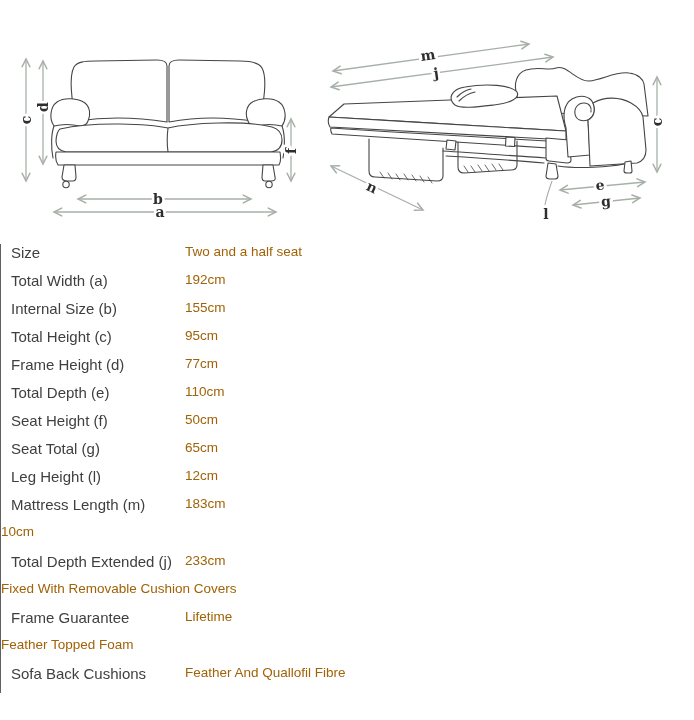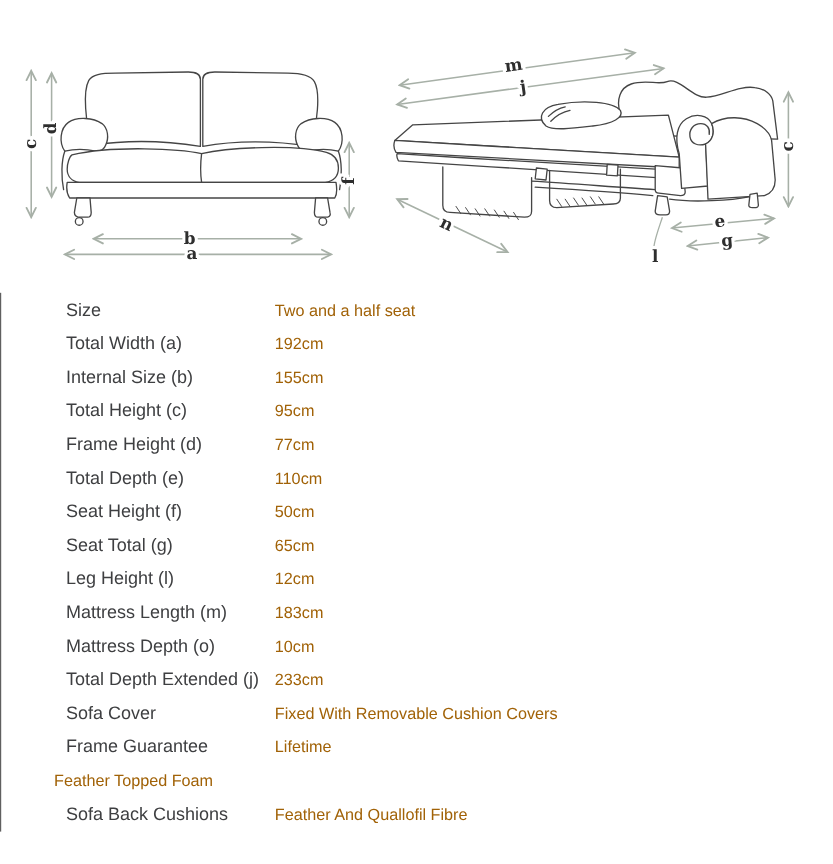--- a/index.html
+++ b/index.html
@@ -9,21 +9,21 @@
   
   .arrow{stroke:#a7b0a7;stroke-width:1.3;fill:none;}
   .callout{stroke:#a7b0a7;stroke-width:1.1;fill:none;}
   .dim{font:700 14px "DejaVu Serif",serif;fill:#2e2e2e;stroke:#ffffff;stroke-width:5px;
        paint-order:stroke;text-anchor:middle;dominant-baseline:central;}
   
   .sketch{stroke:#454545;stroke-width:1.1;fill:none;stroke-linejoin:round;stroke-linecap:round;}
   .sketch .solid{fill:#ffffff;}
   
   #spec-table{position:absolute;left:0;top:244px;width:694px;border-left:1px solid #606060;}
-  .row{display:flex;align-items:center;height:28.05px;margin-left:44px;}
+  .row{display:flex;height:28.05px;}
   .lbl{width:184px;padding-left:10px;box-sizing:border-box;font-size:15px;color:#3e3f41;
        white-space:nowrap;}
   .val{font-size:13.5px;color:#a16207;white-space:nowrap;}
 </style>
 </head>
 <body>
 
 <div id="screen">
 
   <svg id="illustration" width="694" height="244" viewBox="0 0 694 244">
@@ -133,29 +133,27 @@
       </div>
     <div class="row">
         <div class="lbl">Leg Height (l)</div>
         <div class="val">12cm</div>
       </div>
     <div class="row">
         <div class="lbl">Mattress Length (m)</div>
         <div class="val">183cm</div>
       </div>
     <div class="row">
-        <div class="lbl">Mattress Depth (o)</div>
         <div class="val">10cm</div>
       </div>
     <div class="row">
         <div class="lbl">Total Depth Extended (j)</div>
         <div class="val">233cm</div>
       </div>
     <div class="row">
-        <div class="lbl">Sofa Cover</div>
         <div class="val">Fixed With Removable Cushion Covers</div>
       </div>
     <div class="row">
         <div class="lbl">Frame Guarantee</div>
         <div class="val">Lifetime</div>
       </div>
     <div class="row">
         <div class="val">Feather Topped Foam</div>
       </div>
     <div class="row">

